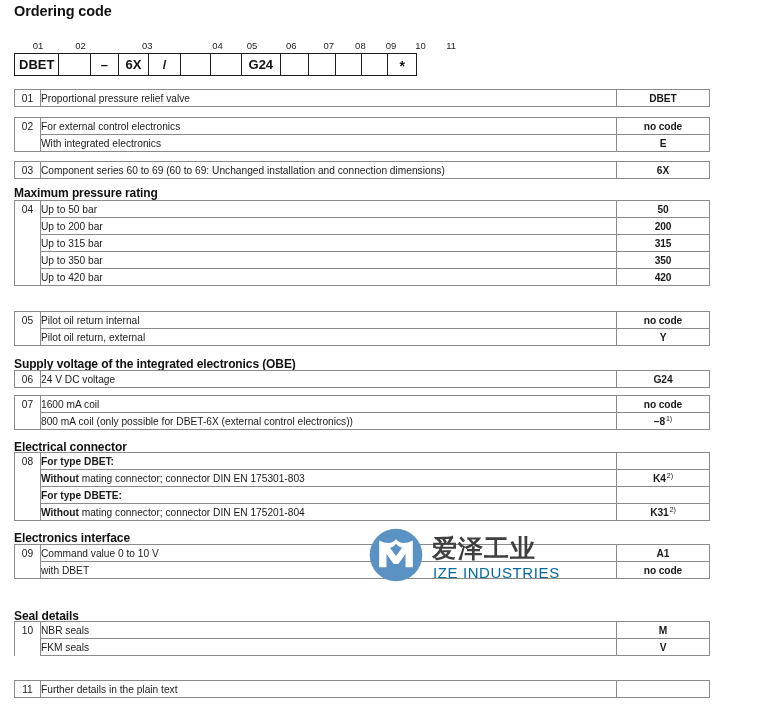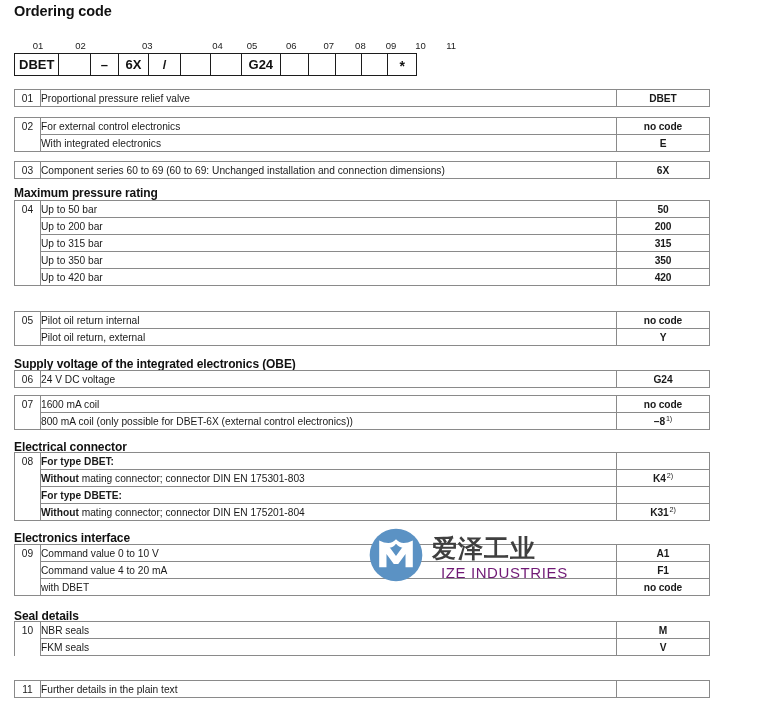--- a/index.html
+++ b/index.html
@@ -161,24 +161,24 @@
     top: 8px;
     font-size: 25px;
     font-weight: bold;
     color: #3f3f3f;
     letter-spacing: 1px;
     font-family: "DejaVu Sans", sans-serif;
     white-space: nowrap;
   }
   .wm-en {
     position: absolute;
-    left: 73px;
+    left: 65px;
     top: 40px;
     font-size: 15px;
-    color: #701a75;
+    color: #0369a1;
     letter-spacing: 0.6px;
     font-family: "Liberation Sans", sans-serif;
     white-space: nowrap;
   }
 </style>
 </head>
 <body>
 
 <div class="page">
 
@@ -343,25 +343,20 @@
       </table>
       <div class="sec-head" style="top: 531px;">Electronics interface</div>
       <table class="tbl" style="top: 544px;">
         <tbody>
           <tr>
             <td class="c-num nobot">09</td>
             <td class="c-desc">Command value 0 to 10 V</td>
             <td class="c-code">A1</td>
           </tr>
           <tr>
-            <td class="c-num blank"></td>
-            <td class="c-desc">Command value 4 to 20 mA</td>
-            <td class="c-code">F1</td>
-          </tr>
-          <tr>
             <td class="c-num notop"></td>
             <td class="c-desc">with DBET</td>
             <td class="c-code">no code</td>
           </tr>
         </tbody>
       </table>
       <div class="sec-head" style="top: 609px;">Seal details</div>
       <table class="tbl" style="top: 621px;">
         <tbody>
           <tr>

